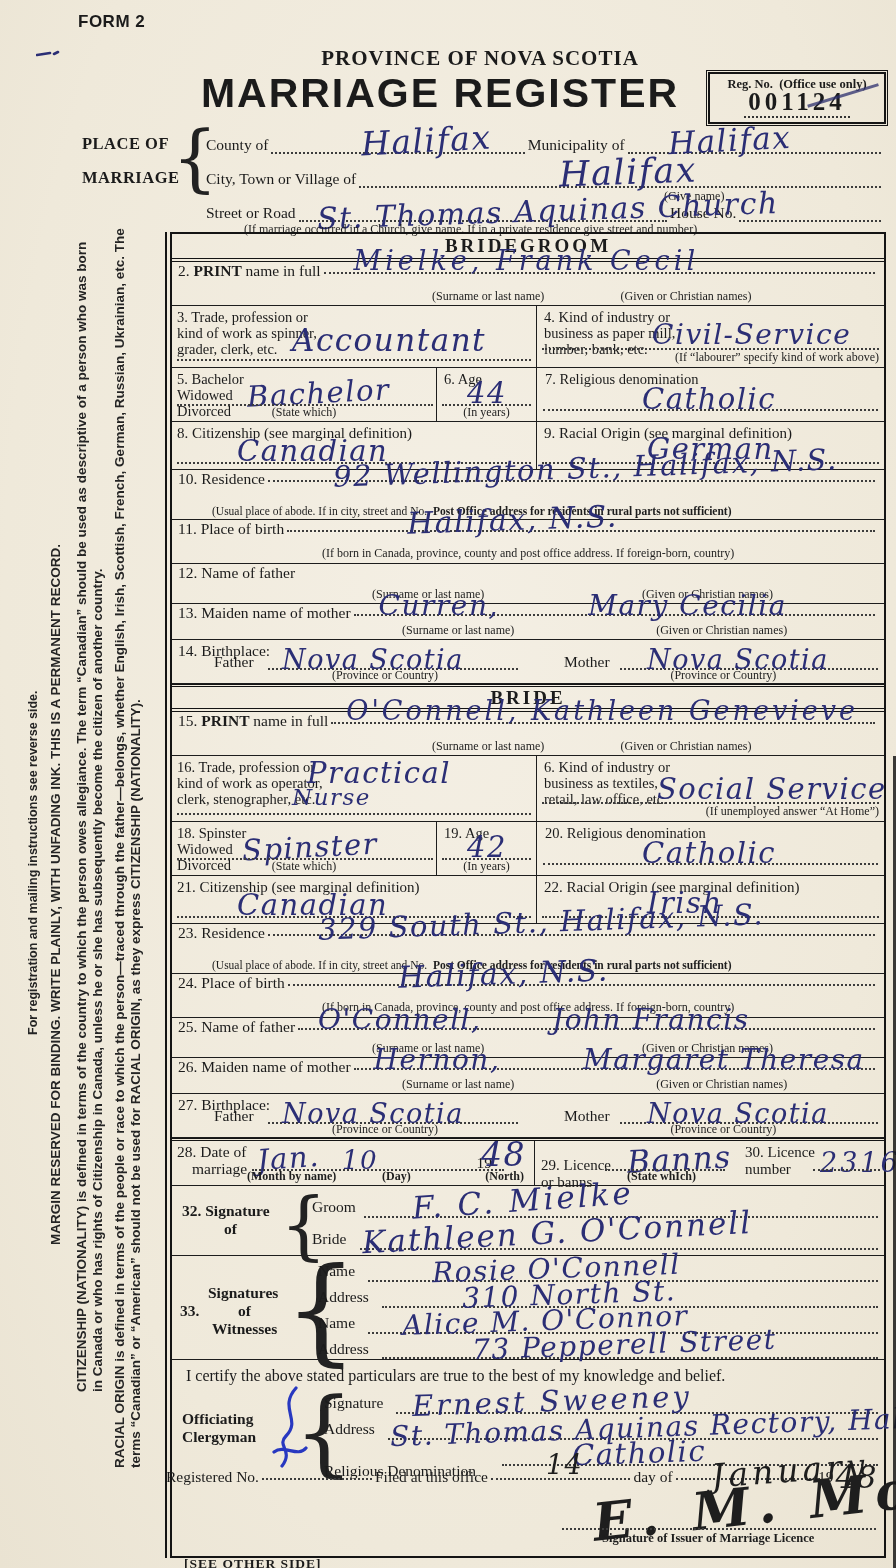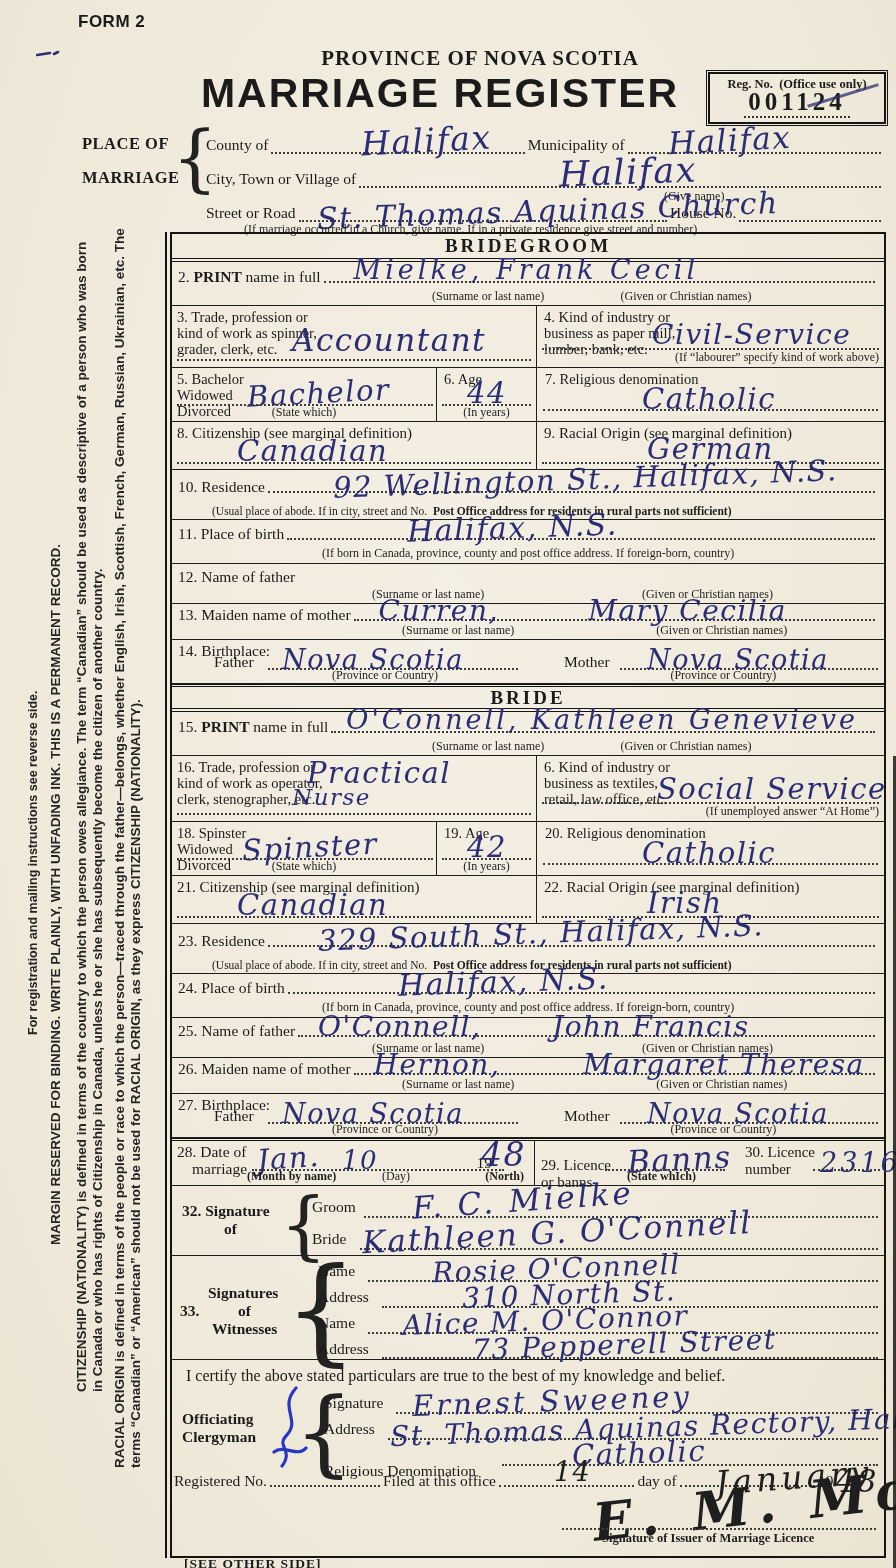--- a/index.html
+++ b/index.html
@@ -45,21 +45,21 @@
   .sheet::before { content:""; position:absolute; left:-7px; top:-2px; bottom:-2px; border-left:2px solid #141414; }
   .row { position:relative; border-bottom:1.5px solid #1d1d1d; flex-shrink:0; }
   .row:last-child { border-bottom:none; }
   .sh { display:flex; align-items:center; justify-content:center; font-weight:bold; font-size:19px; letter-spacing:3px; border-bottom:4px double #141414 !important; }
   .sh2 { border-top:3px double #141414; }
   .cells { display:flex; height:100%; }
   .cell { position:relative; height:100%; }
   .cbr { border-right:1.5px solid #1d1d1d; }
   .wrap-lbl { position:absolute; font-size:14.5px; line-height:1.12; }
   .dot { position:absolute; border-bottom:2px dotted #3c3c3c; }
-  .fline { display:flex; align-items:center; padding:0 6px; }
+  .fline { display:flex; align-items:flex-start; padding:0 6px; }
   .scan-edge { position:absolute; right:0; top:756px; bottom:0; width:3px; background:#1a1a1a; opacity:.85; }
   .flour { position:absolute; }
 </style>
 </head>
 <body>
 
 <div class="page">
 
   <div class="mnote" style="left:26px; top:1035px; width:440px; font-size:12.5px">For registration and mailing instructions see reverse side.</div>
   <div class="mnote" style="left:48px; top:1245px; width:870px; font-size:13.5px">MARGIN RESERVED FOR BINDING.  WRITE PLAINLY, WITH UNFADING INK.  THIS IS A PERMANENT RECORD.</div>
@@ -359,21 +359,21 @@
       <div class="cells">
         <div class="cell cbr" style="width:363px">
           <span class="lbl abs" style="left:5px; top:2px">28. Date of</span>
           <span class="lbl abs" style="left:20px; top:19px">marriage</span>
           <span class="ink abs" style="left:85px; top:0; font-size:29px; transform:rotate(-4deg)">Jan.</span>
           <span class="ink abs" style="left:170px; top:4px; font-size:26px">10</span>
           <span class="lbl abs" style="right:42px; bottom:13px">19</span>
           <span class="ink abs" style="right:8px; top:-6px; font-size:33px">48</span>
           <div class="dot" style="left:80px; right:30px; bottom:14px"></div>
           <span class="cap abs" style="left:75px; bottom:1px; font-weight:bold">(Month by name)</span>
-          <span class="cap abs" style="left:210px; bottom:1px; font-weight:normal">(Day)</span>
+          <span class="cap abs" style="left:210px; bottom:1px; font-weight:bold">(Day)</span>
           <span class="cap abs" style="right:10px; bottom:1px; font-weight:bold">(North)</span>
         </div>
         <div class="cell" style="flex:1">
           <div class="wrap-lbl" style="left:6px; top:16px; width:85px; font-size:15px">29. Licence or banns</div>
           <span class="ink abs" style="left:92px; top:0px; font-size:31px; transform:rotate(-3deg)">Banns</span>
           <div class="dot" style="left:70px; width:120px; bottom:14px"></div>
           <span class="cap abs" style="left:92px; bottom:1px; font-weight:bold">(State whIch)</span>
           <div class="wrap-lbl" style="left:210px; top:3px; width:80px; font-size:15px">30. Licence number</div>
           <span class="ink abs" style="left:285px; top:6px; font-size:27px; letter-spacing:3px">23165</span>
           <div class="dot" style="left:278px; right:4px; bottom:14px"></div>
@@ -429,21 +429,21 @@
       <span class="ink abs" style="left:240px; top:-2px; font-size:29px; transform:rotate(-2deg); letter-spacing:3px">Ernest Sweeney</span>
       <span class="lbl abs" style="left:152px; top:34px">Address</span>
       <div class="dot" style="left:216px; right:6px; top:52px"></div>
       <span class="ink abs" style="left:218px; top:24px; font-size:28px; transform:rotate(-2deg)">St. Thomas Aquinas Rectory, Halifax</span>
       <span class="lbl abs" style="left:152px; top:76px">Religious Denomination</span>
       <div class="dot" style="left:330px; right:6px; top:78px"></div>
       <span class="ink abs" style="left:400px; top:50px; font-size:29px; transform:rotate(-2deg)">Catholic</span>
     </div>
 
     <div class="row" style="height:32px; border-bottom:none">
-      <div class="fline" style="height:26px; padding-left:16px">
+      <div class="fline" style="height:26px; padding-left:8px">
         <span class="lbl" style="margin-left:-14px">Registered No.</span>
         <span class="fill" style="max-width:110px"></span>
         <span class="lbl">Filed at this office</span>
         <span class="fill" style="max-width:150px">
             <span class="inkb abs" style="left:55px; bottom:-2px; font-size:27px">14</span>
           </span>
         <span class="lbl">day of</span>
         <span class="fill">
             <span class="inkb abs" style="left:35px; bottom:-12px; font-size:33px; transform:rotate(-4deg); letter-spacing:4px">January</span>
           </span>

